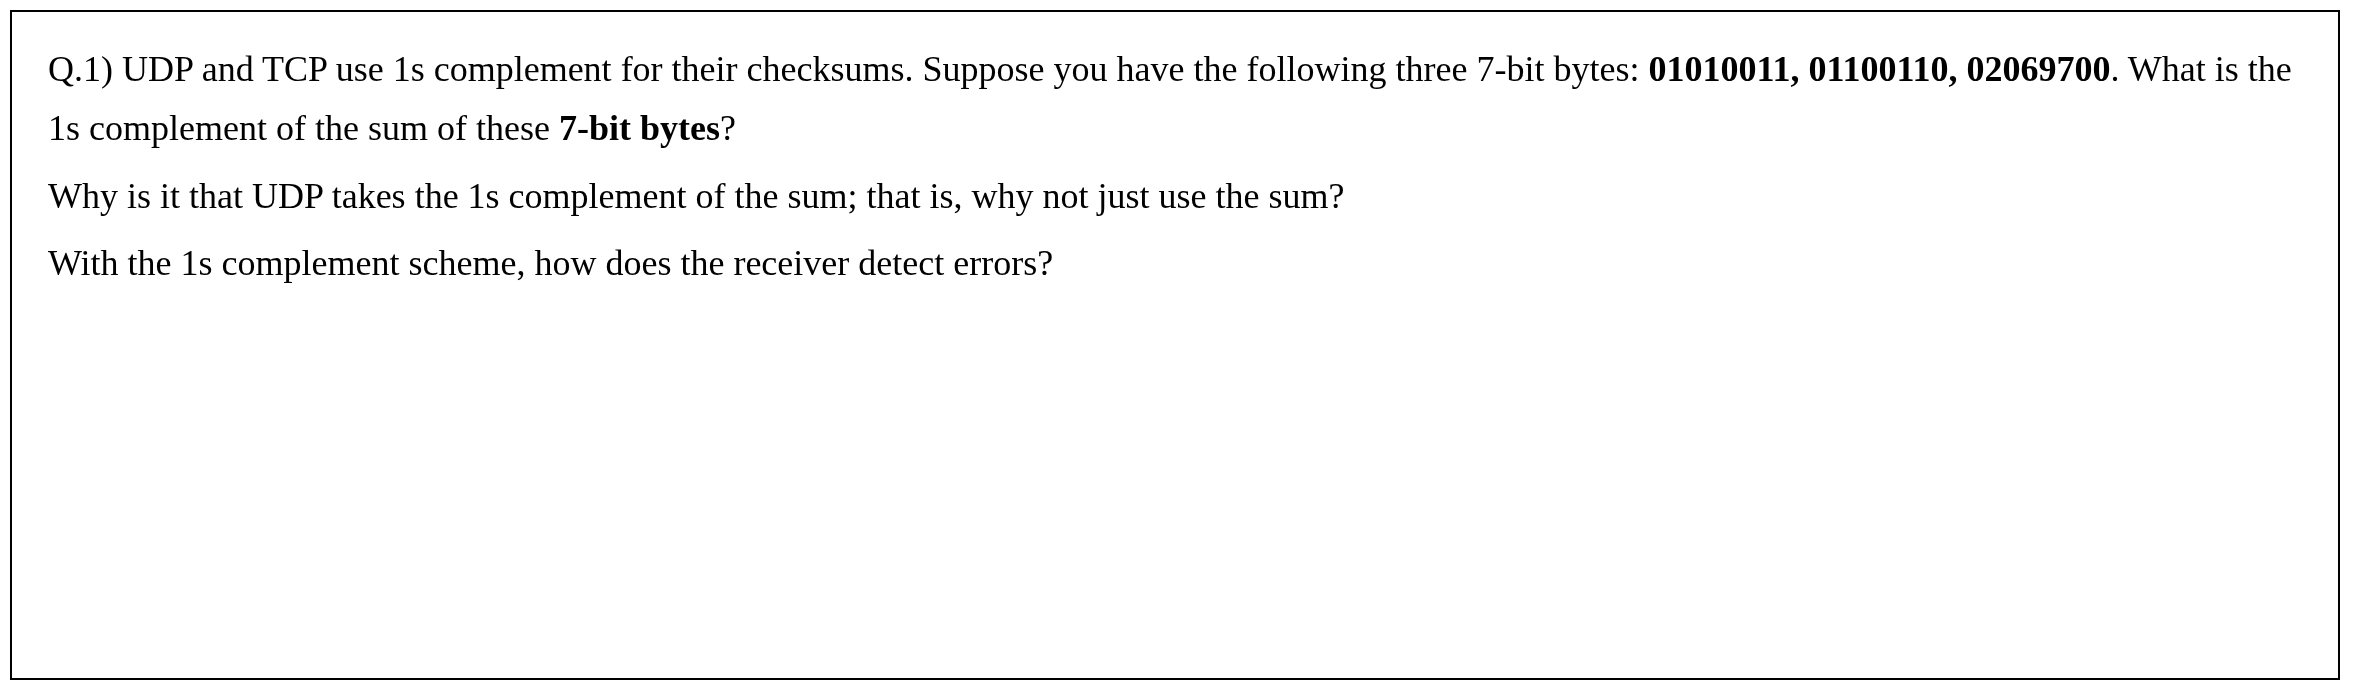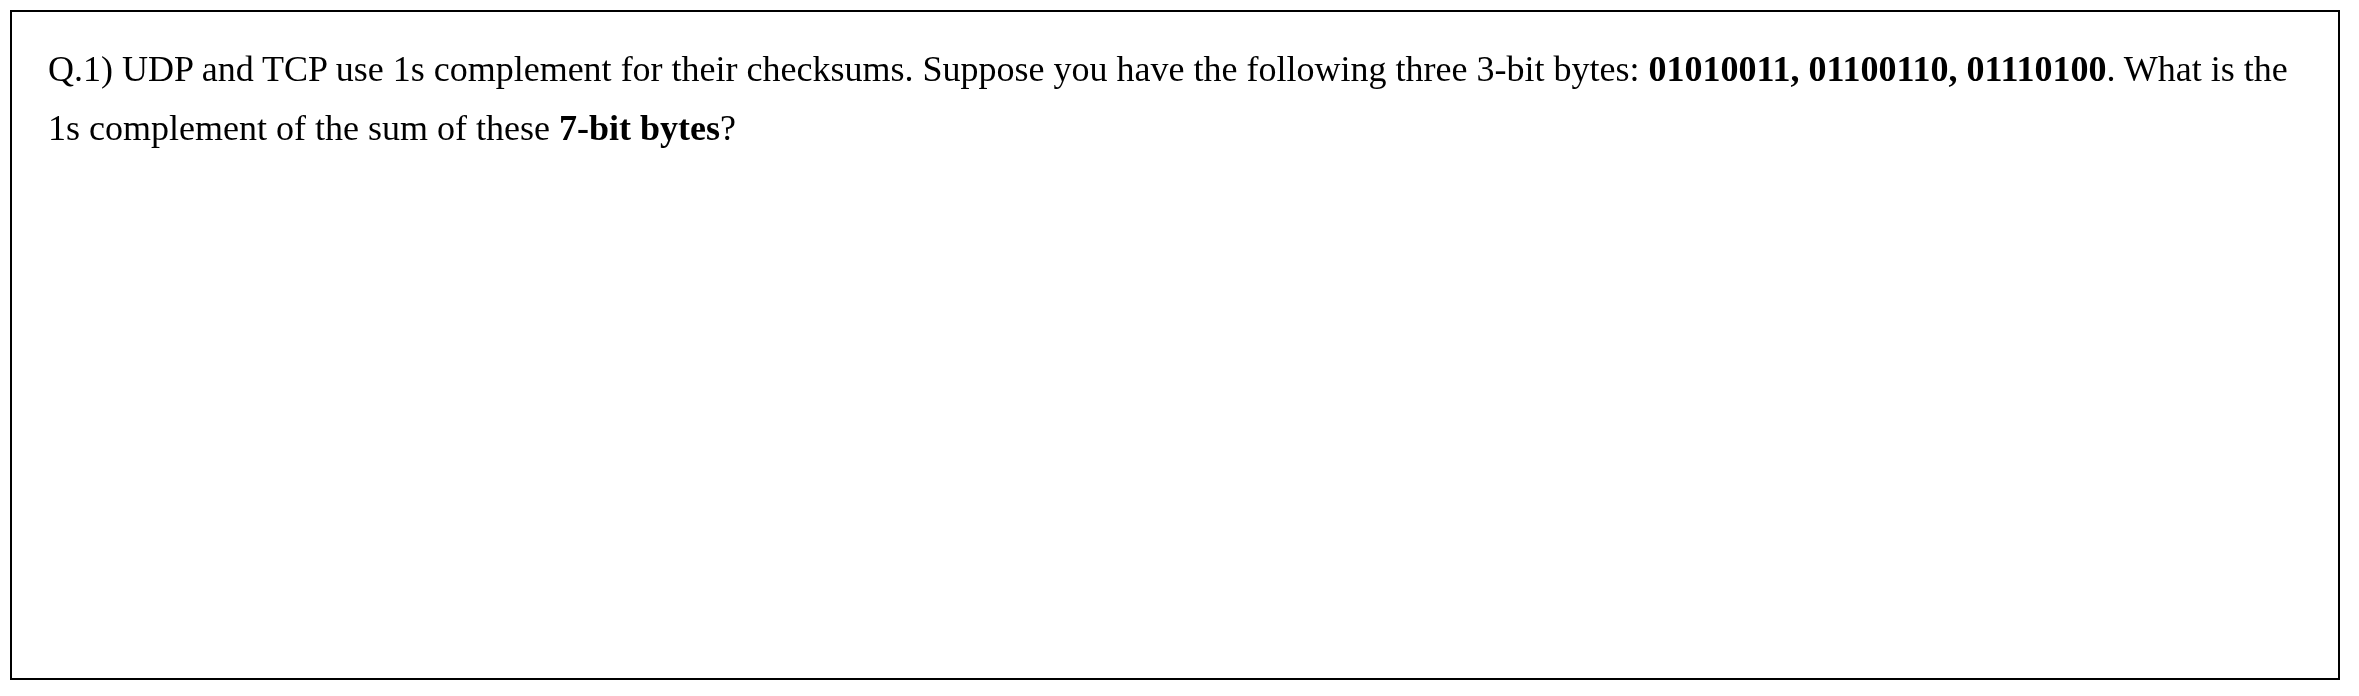--- a/index.html
+++ b/index.html
@@ -44,16 +44,22 @@
     .bold {
       font-weight: bold;
     }
   </style>
 </head>
 <body>
 
 <div class="content-box">
   <div class="question-text">
     <p>
-      <span>Q.1) UDP and TCP use 1s complement for their checksums. Suppose you have the following three 3-bit bytes: </span><span class="bold">01010011, 01100110, 01110100</span><span>. What is the 1s complement of the sum of these </span><span class="bold">7-bit bytes</span><span>?</span>
+      <span>Q.1) UDP and TCP use 1s complement for their checksums. Suppose you have the following three 7-bit bytes: </span><span class="bold">01010011, 01100110, 02069700</span><span>. What is the 1s complement of the sum of these </span><span class="bold">7-bit bytes</span><span>?</span>
+    </p>
+    <p>
+      <span>Why is it that UDP takes the 1s complement of the sum; that is, why not just use the sum?</span>
+    </p>
+    <p>
+      <span>With the 1s complement scheme, how does the receiver detect errors?</span>
     </p>
   </div>
 </div>
 
 </body></html>

